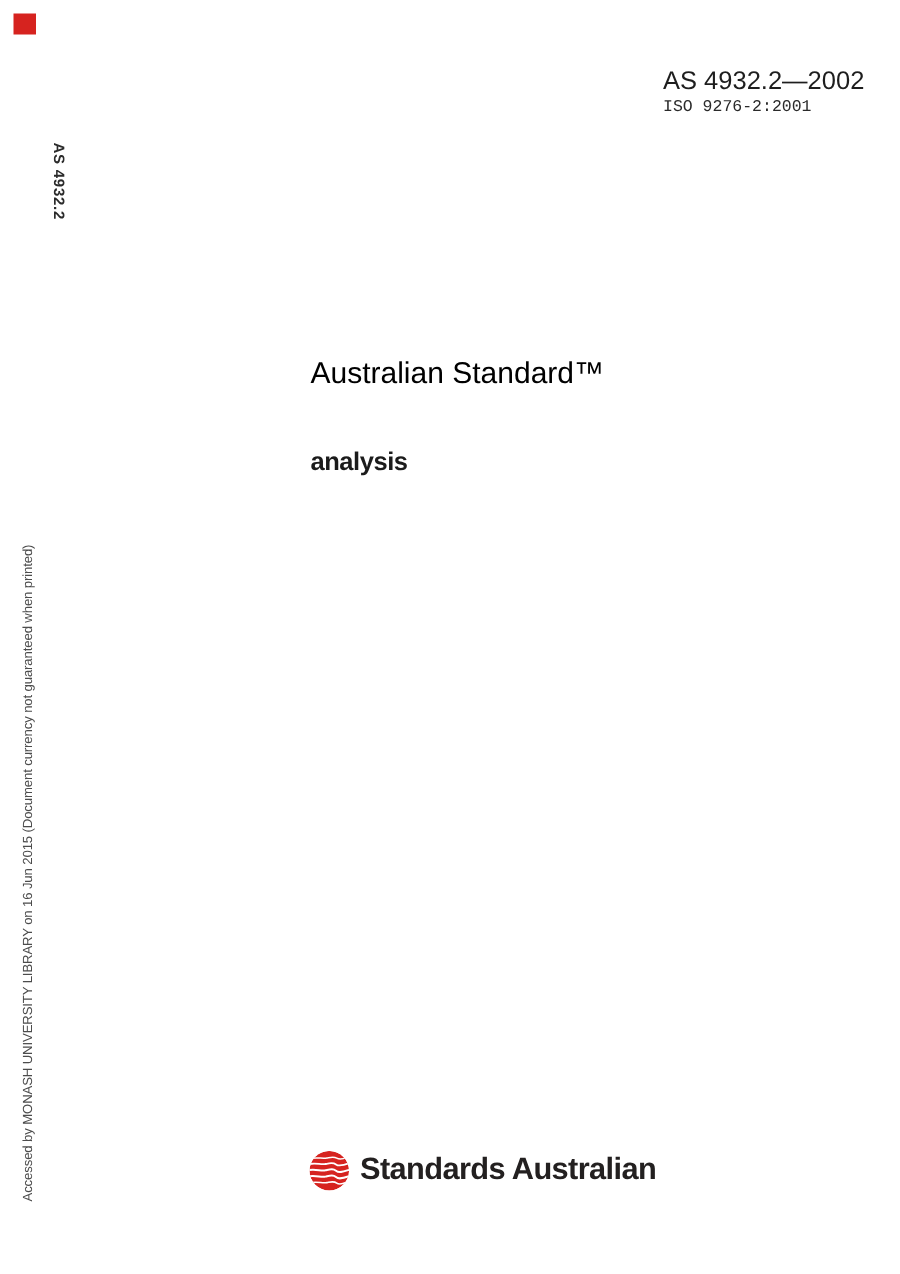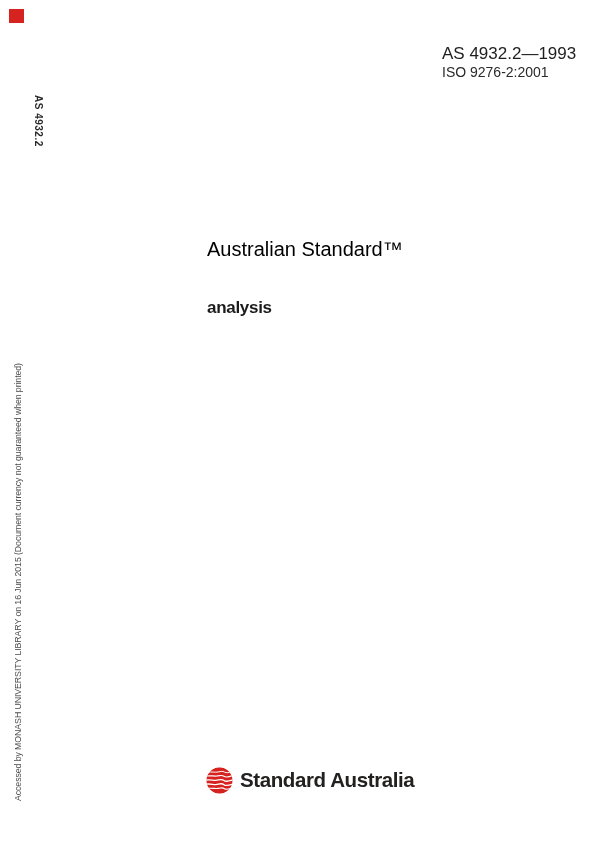--- a/index.html
+++ b/index.html
@@ -11,21 +11,21 @@
   
   #corner-marker{
     position:absolute;left:9px;top:9px;width:15px;height:14px;
     background:var(--accent,#d6231f);
   }
   
   #designation{
     position:absolute;left:442px;top:43px;text-align:left;color:#1e1e1e;
   }
   #designation .doc{font-size:17px;line-height:21px;letter-spacing:0;}
-  #designation .iso{font-size:14px;line-height:14px;margin-top:1px;color:#2a2a2a;}
+  #designation .iso{font-size:11px;line-height:14px;margin-top:1px;color:#2a2a2a;font-family:Liberation Mono, monospace;}
   
   #spine{
     position:absolute;left:33px;top:95px;
     writing-mode:vertical-rl;text-orientation:mixed;
     font-size:10px;font-weight:bold;letter-spacing:0.5px;color:#2b2b2b;
     white-space:nowrap;
   }
   
   #access-notice{
     position:absolute;left:13px;top:801px;width:440px;height:13px;
@@ -57,21 +57,21 @@
   #globe{display:block;}
 </style>
 </head>
 <body>
 
 <div id="page">
 
   <div id="corner-marker"></div>
 
   <div id="designation">
-    <div class="doc">AS 4932.2—1993</div>
+    <div class="doc">AS 4932.2—2002</div>
     <div class="iso">ISO 9276-2:2001</div>
   </div>
 
   <div id="spine">AS 4932.2</div>
 
   <div id="access-notice">Accessed by MONASH UNIVERSITY LIBRARY on 16 Jun 2015 (Document currency not guaranteed when printed)</div>
 
   <div id="brand"><span>Australian Standard</span><span class="tm">™</span></div>
 
   <div id="main-title" class="title-block">
@@ -92,16 +92,16 @@
         <circle cx="13.5" cy="13.5" r="13.2" style="fill:var(--accent,#d6231f)"></circle>
         <g stroke="#ffffff" fill="none" stroke-linecap="round">
           <path stroke-width="1.0" d="M2 5.2 C6 4.5, 9 5.6, 12 5 S16.5 3.9, 18.5 5.1 S23 5.6, 25.5 4.6"></path>
           <path stroke-width="1.2" d="M0.5 9 C5 8.2, 8 9.6, 11 9 S16 7.8, 18 9.3 S23 9.9, 26.5 8.6"></path>
           <path stroke-width="1.3" d="M0 13 C5 12.2, 8 13.9, 11 13.2 S16 11.7, 18 13.5 S23 14.1, 27 12.8"></path>
           <path stroke-width="1.3" d="M0 17.2 C5 16.4, 8 18.1, 11 17.4 S16 15.9, 18 17.7 S23 18.3, 27 17"></path>
           <path stroke-width="1.1" d="M1.5 21.4 C6 20.6, 9 22, 12 21.4 S16.5 20.2, 18.5 21.7 S23 22, 25.5 21"></path>
         </g>
       </g>
     </svg>
-    <span class="name">Standard Australia</span>
+    <span class="name">Standards Australian</span>
   </div>
 
 </div>
 
 </body></html>

